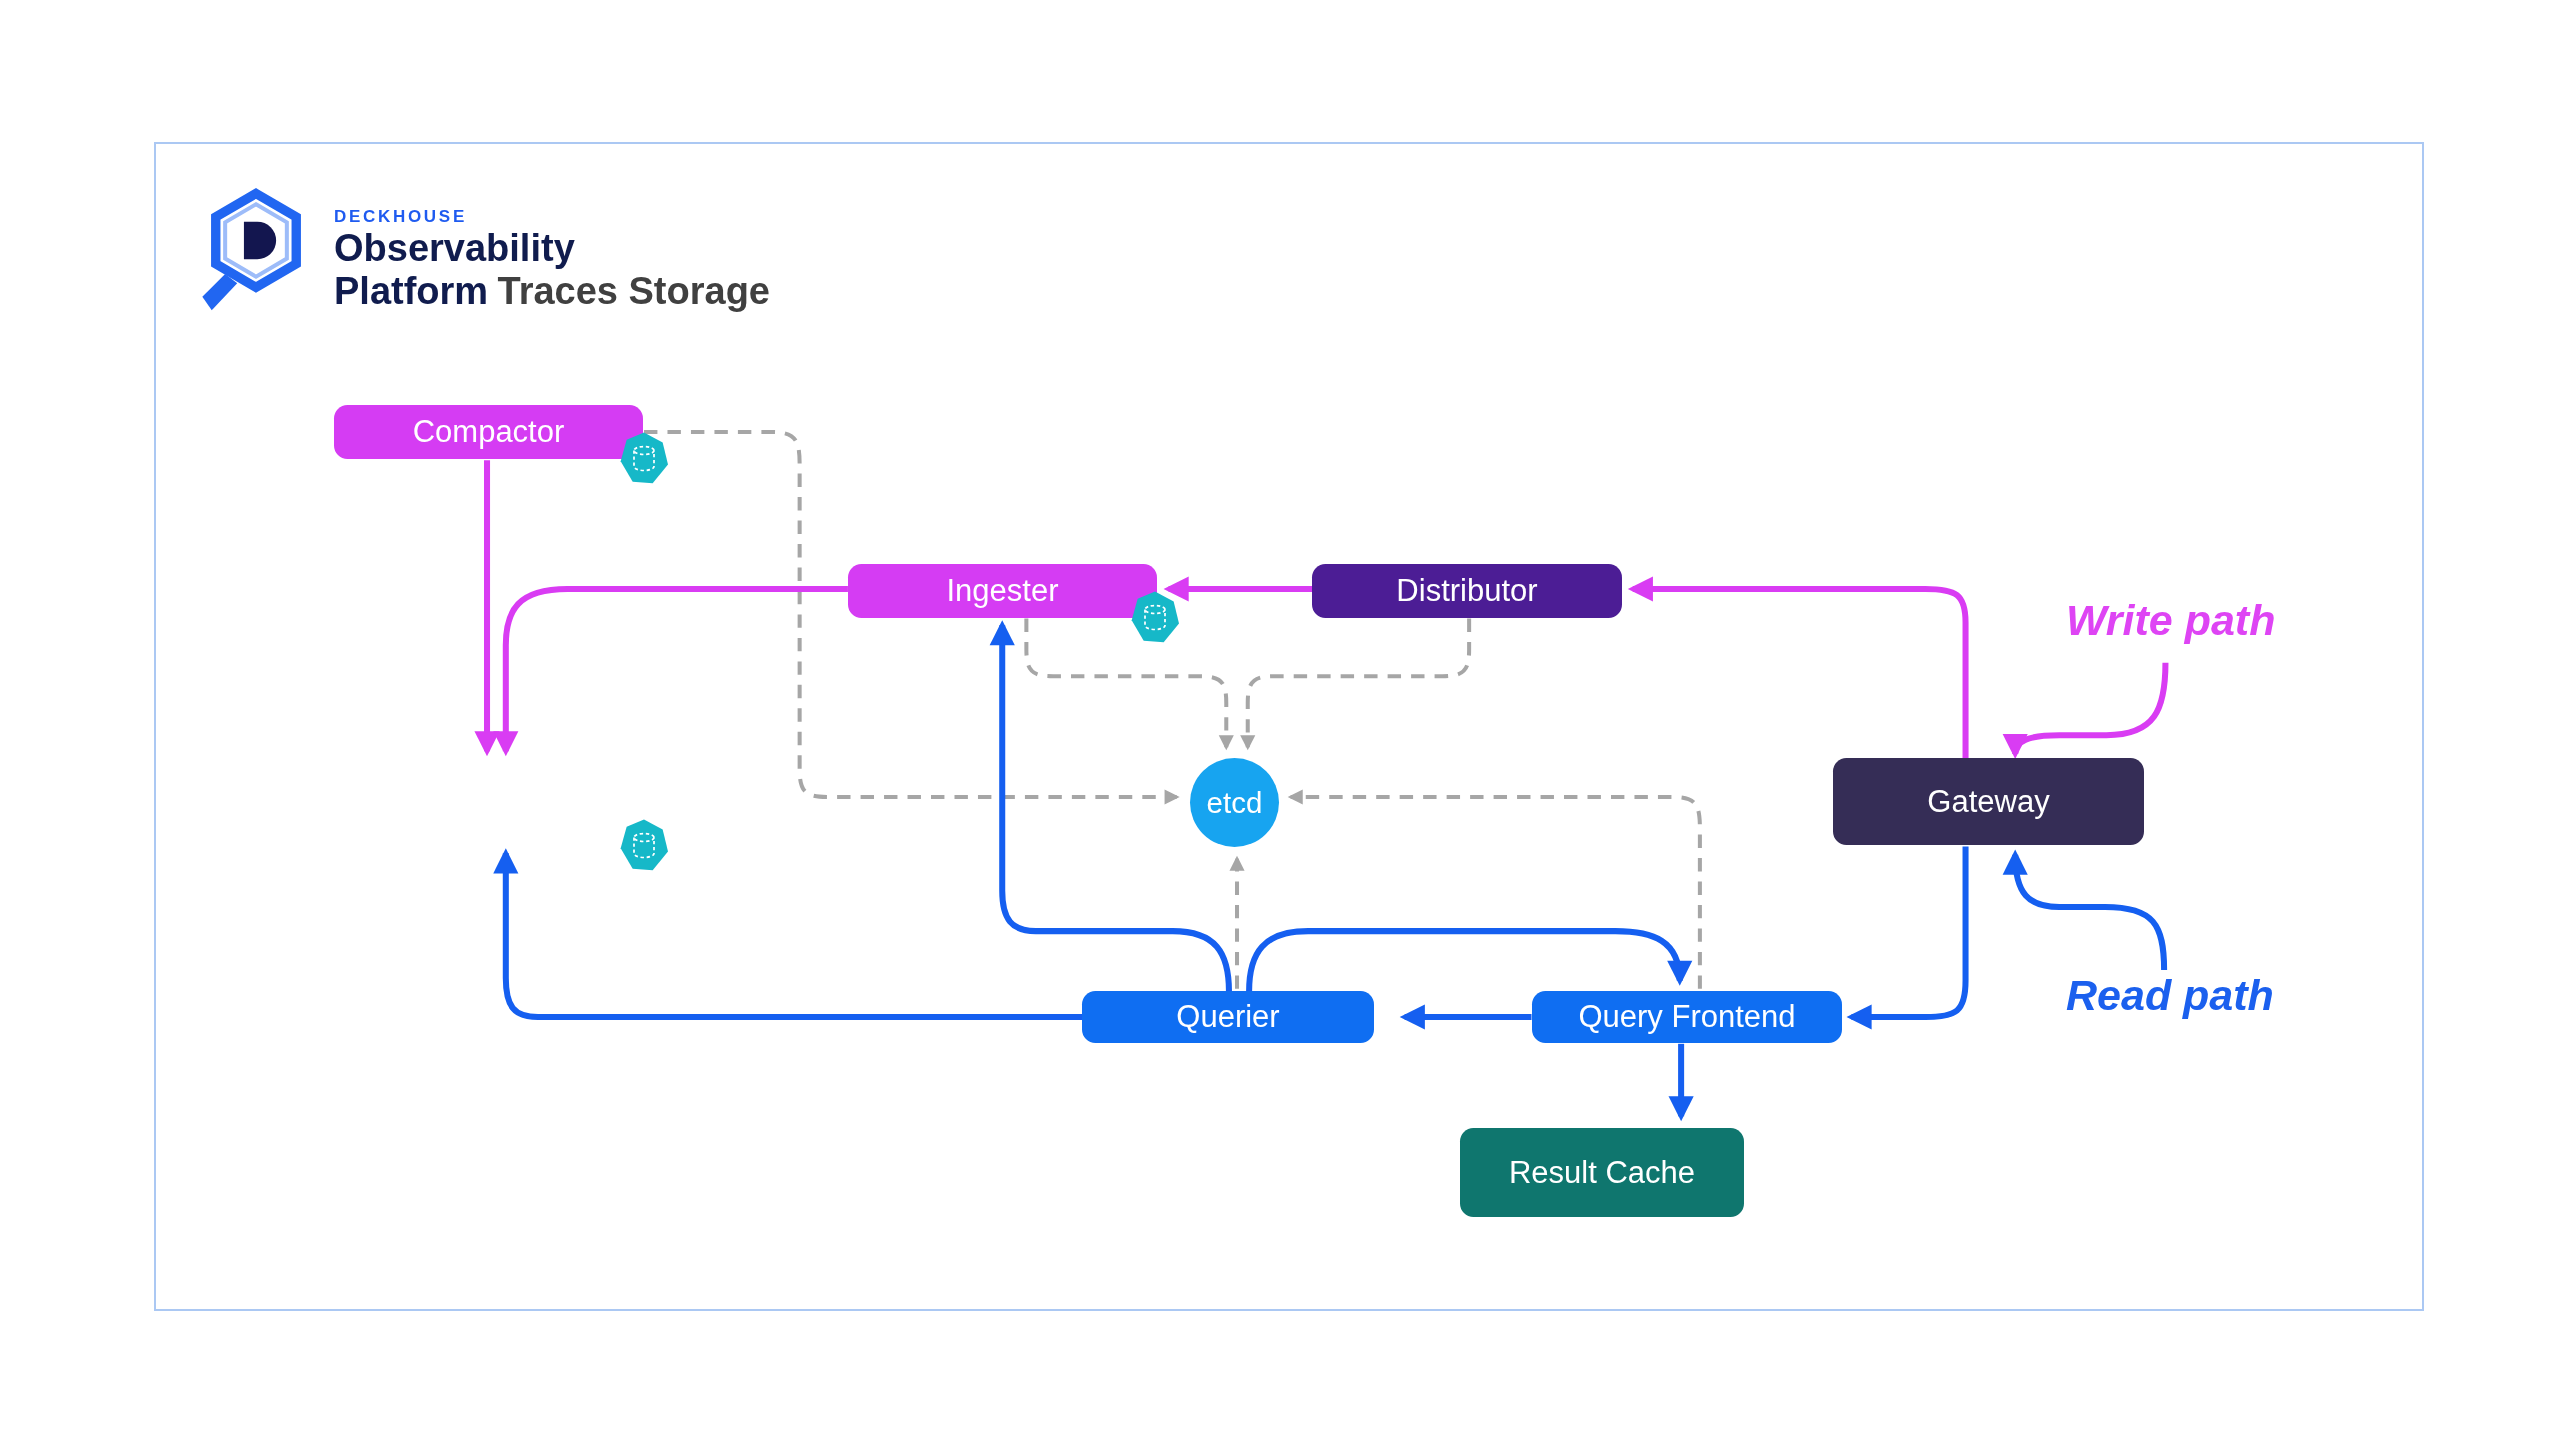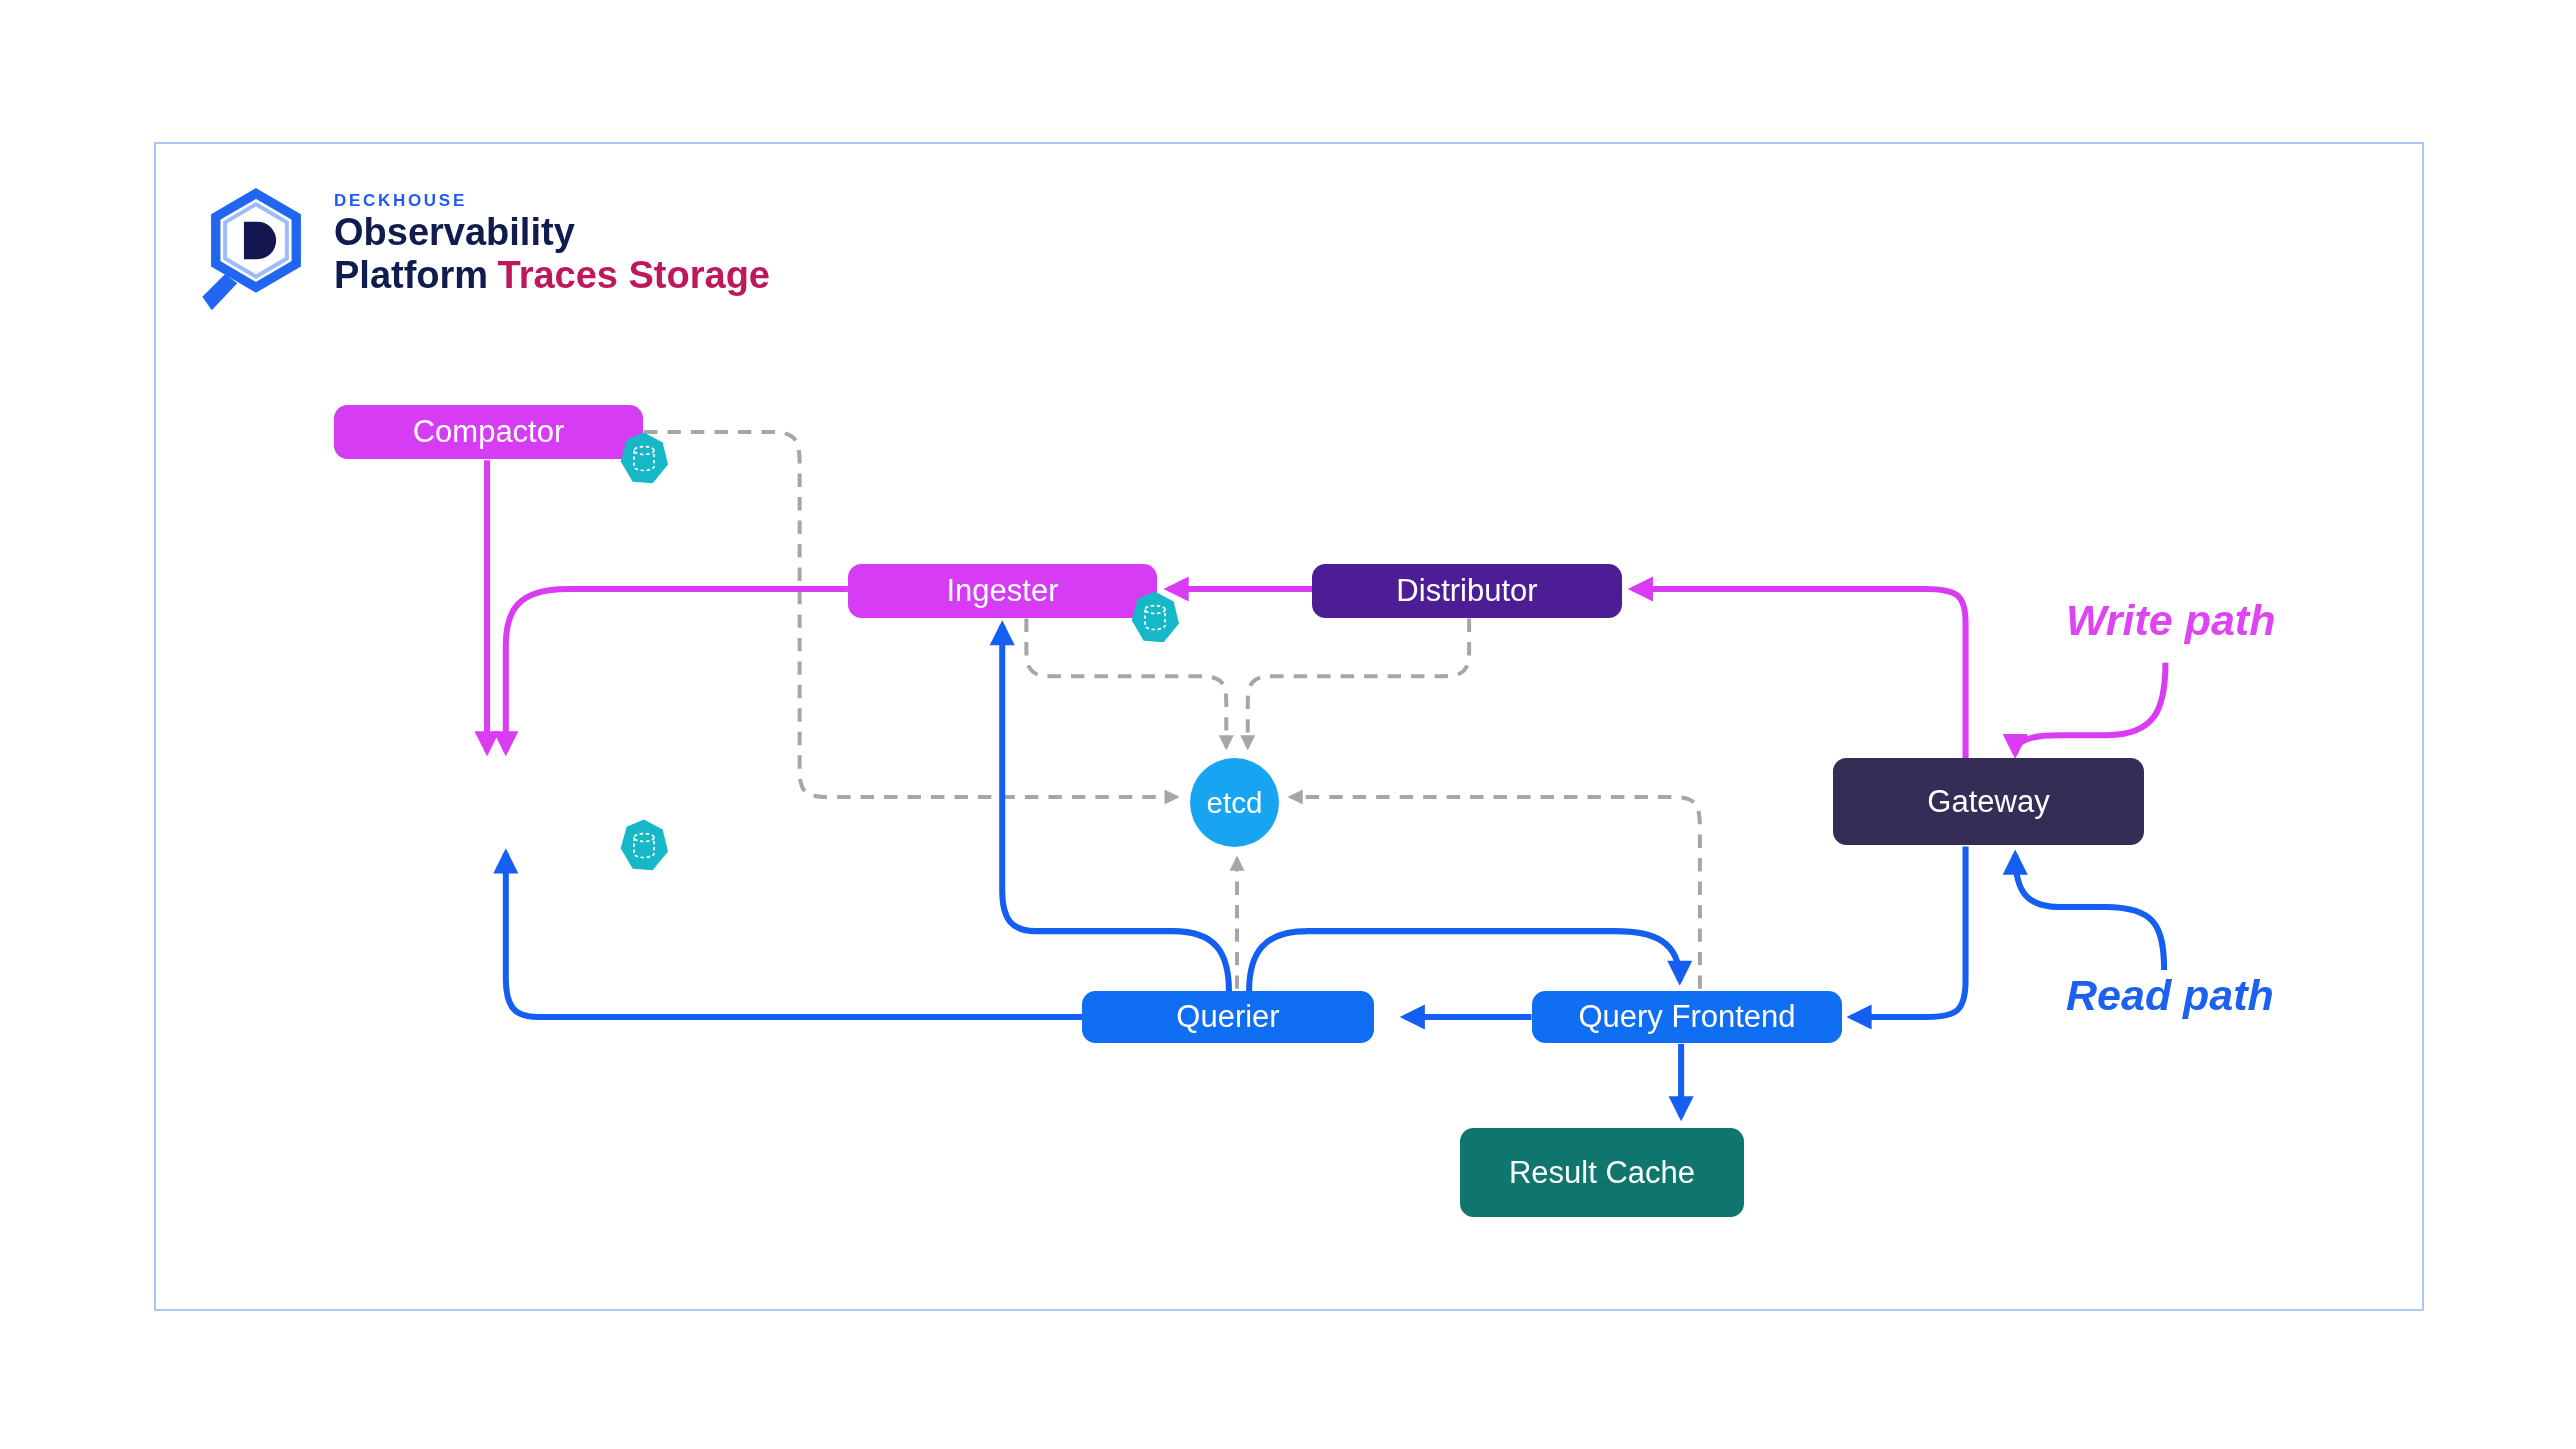--- a/index.html
+++ b/index.html
@@ -5,23 +5,23 @@
   html,body{margin:0;padding:0;background:#ffffff;}
   .canvas{position:relative;width:2576px;height:1449px;background:#ffffff;overflow:hidden;
           font-family:"Liberation Sans",sans-serif;}
   .frame{position:absolute;left:154px;top:142px;width:2266px;height:1165px;
          border:2px solid #abc8f3;}
   .wires{position:absolute;left:0;top:0;width:2576px;height:1449px;}
 
   
   .logo{position:absolute;left:201px;top:188px;display:flex;gap:23px;}
   .logo-text{display:flex;flex-direction:column;}
-  .eyebrow{color:#1f5bf0;font-size:17px;font-weight:bold;letter-spacing:2.7px;margin-top:3px;}
+  .eyebrow{color:#1f5bf0;font-size:17px;font-weight:bold;letter-spacing:2.7px;margin-top:19px;}
   .brand-line{color:#101c4e;font-size:38px;font-weight:bold;line-height:43px;}
-  .brand-line .product{color:#be185d;margin-left:9.4px;}
+  .brand-line .product{color:#404040;margin-left:9.4px;}
 
   
   .node{position:absolute;display:flex;align-items:center;justify-content:center;
         color:#ffffff;font-size:31px;border-radius:13.4px;}
   .n-compactor {left:334px; top:405px; width:309px;height:54px; background:#d53cf3;}
   .n-ingester  {left:848px;top:564px; width:309px;height:54px; background:#d53cf3;}
   .n-distributor{left:1312px;top:564px;width:310px;height:54px; background:#4c1d95;}
   .n-blocks    {left:334px; top:759px;width:309px;height:86px;background:#5a43d9;}
   .n-gateway   {left:1833px;top:758px;width:311px;height:87px;background:#352d56;}
   .n-querier   {left:1082px;top:991px;width:292px;height:52px; background:#0f6ef2;}

